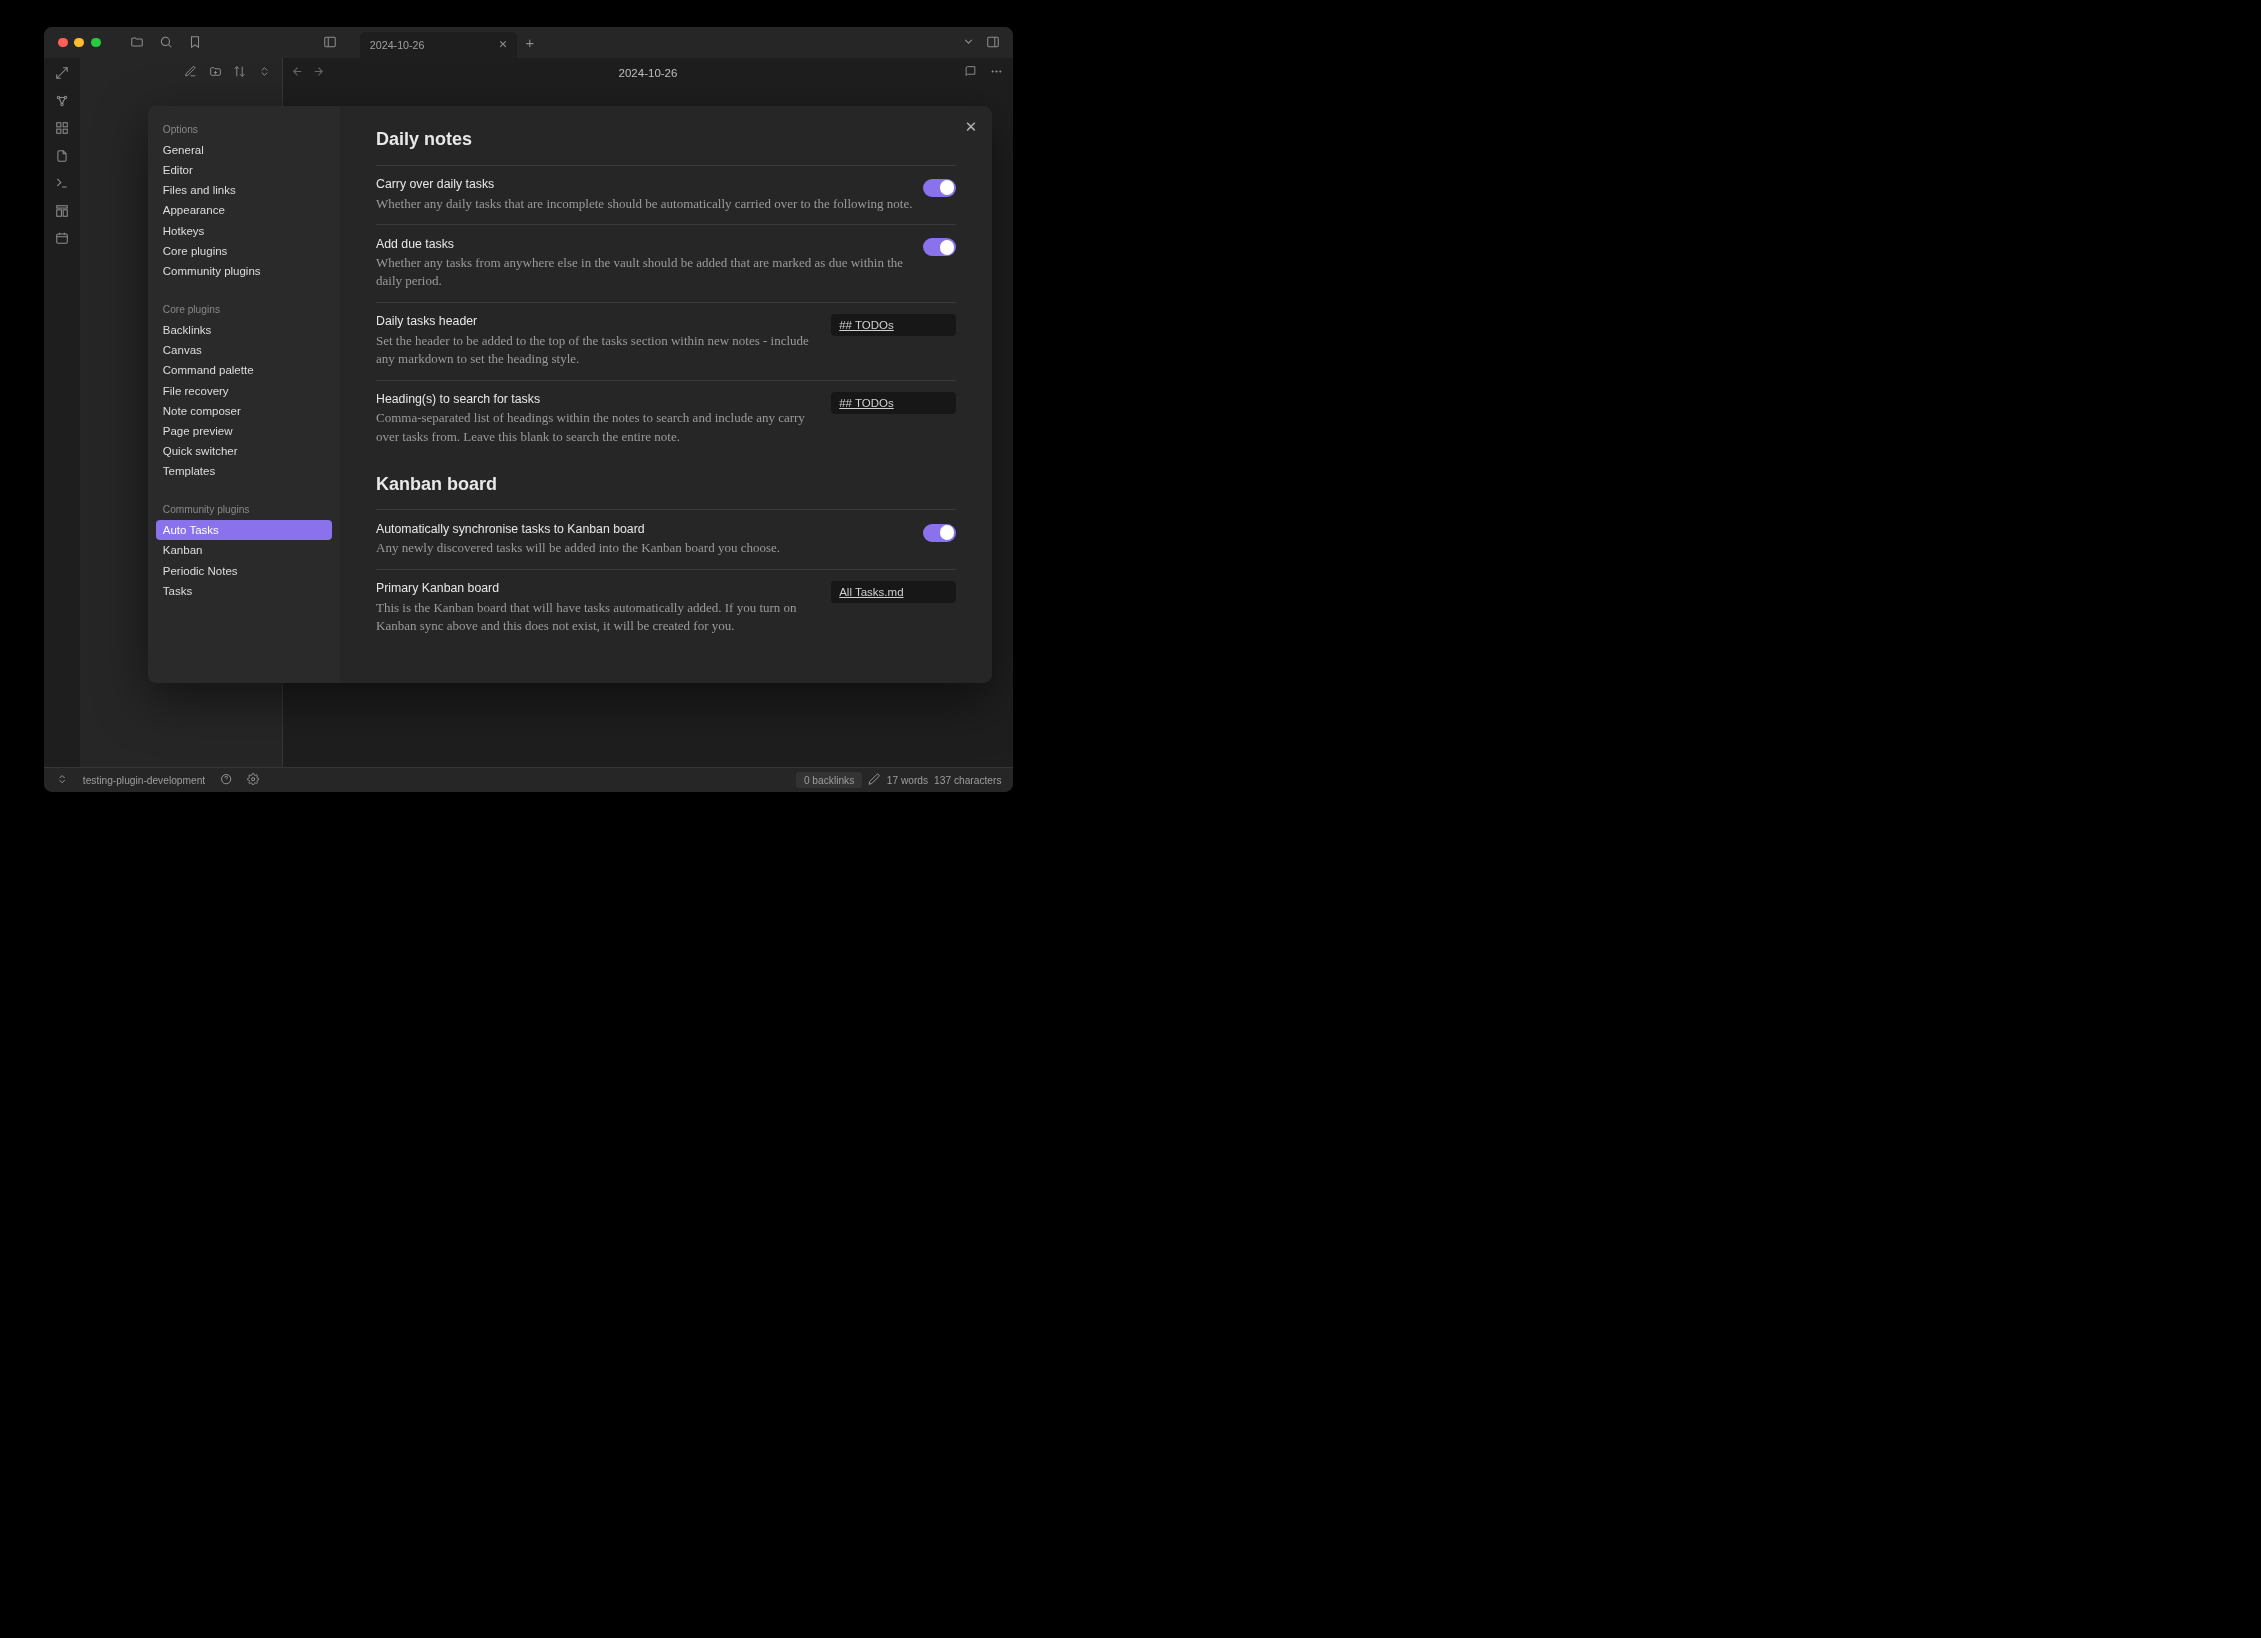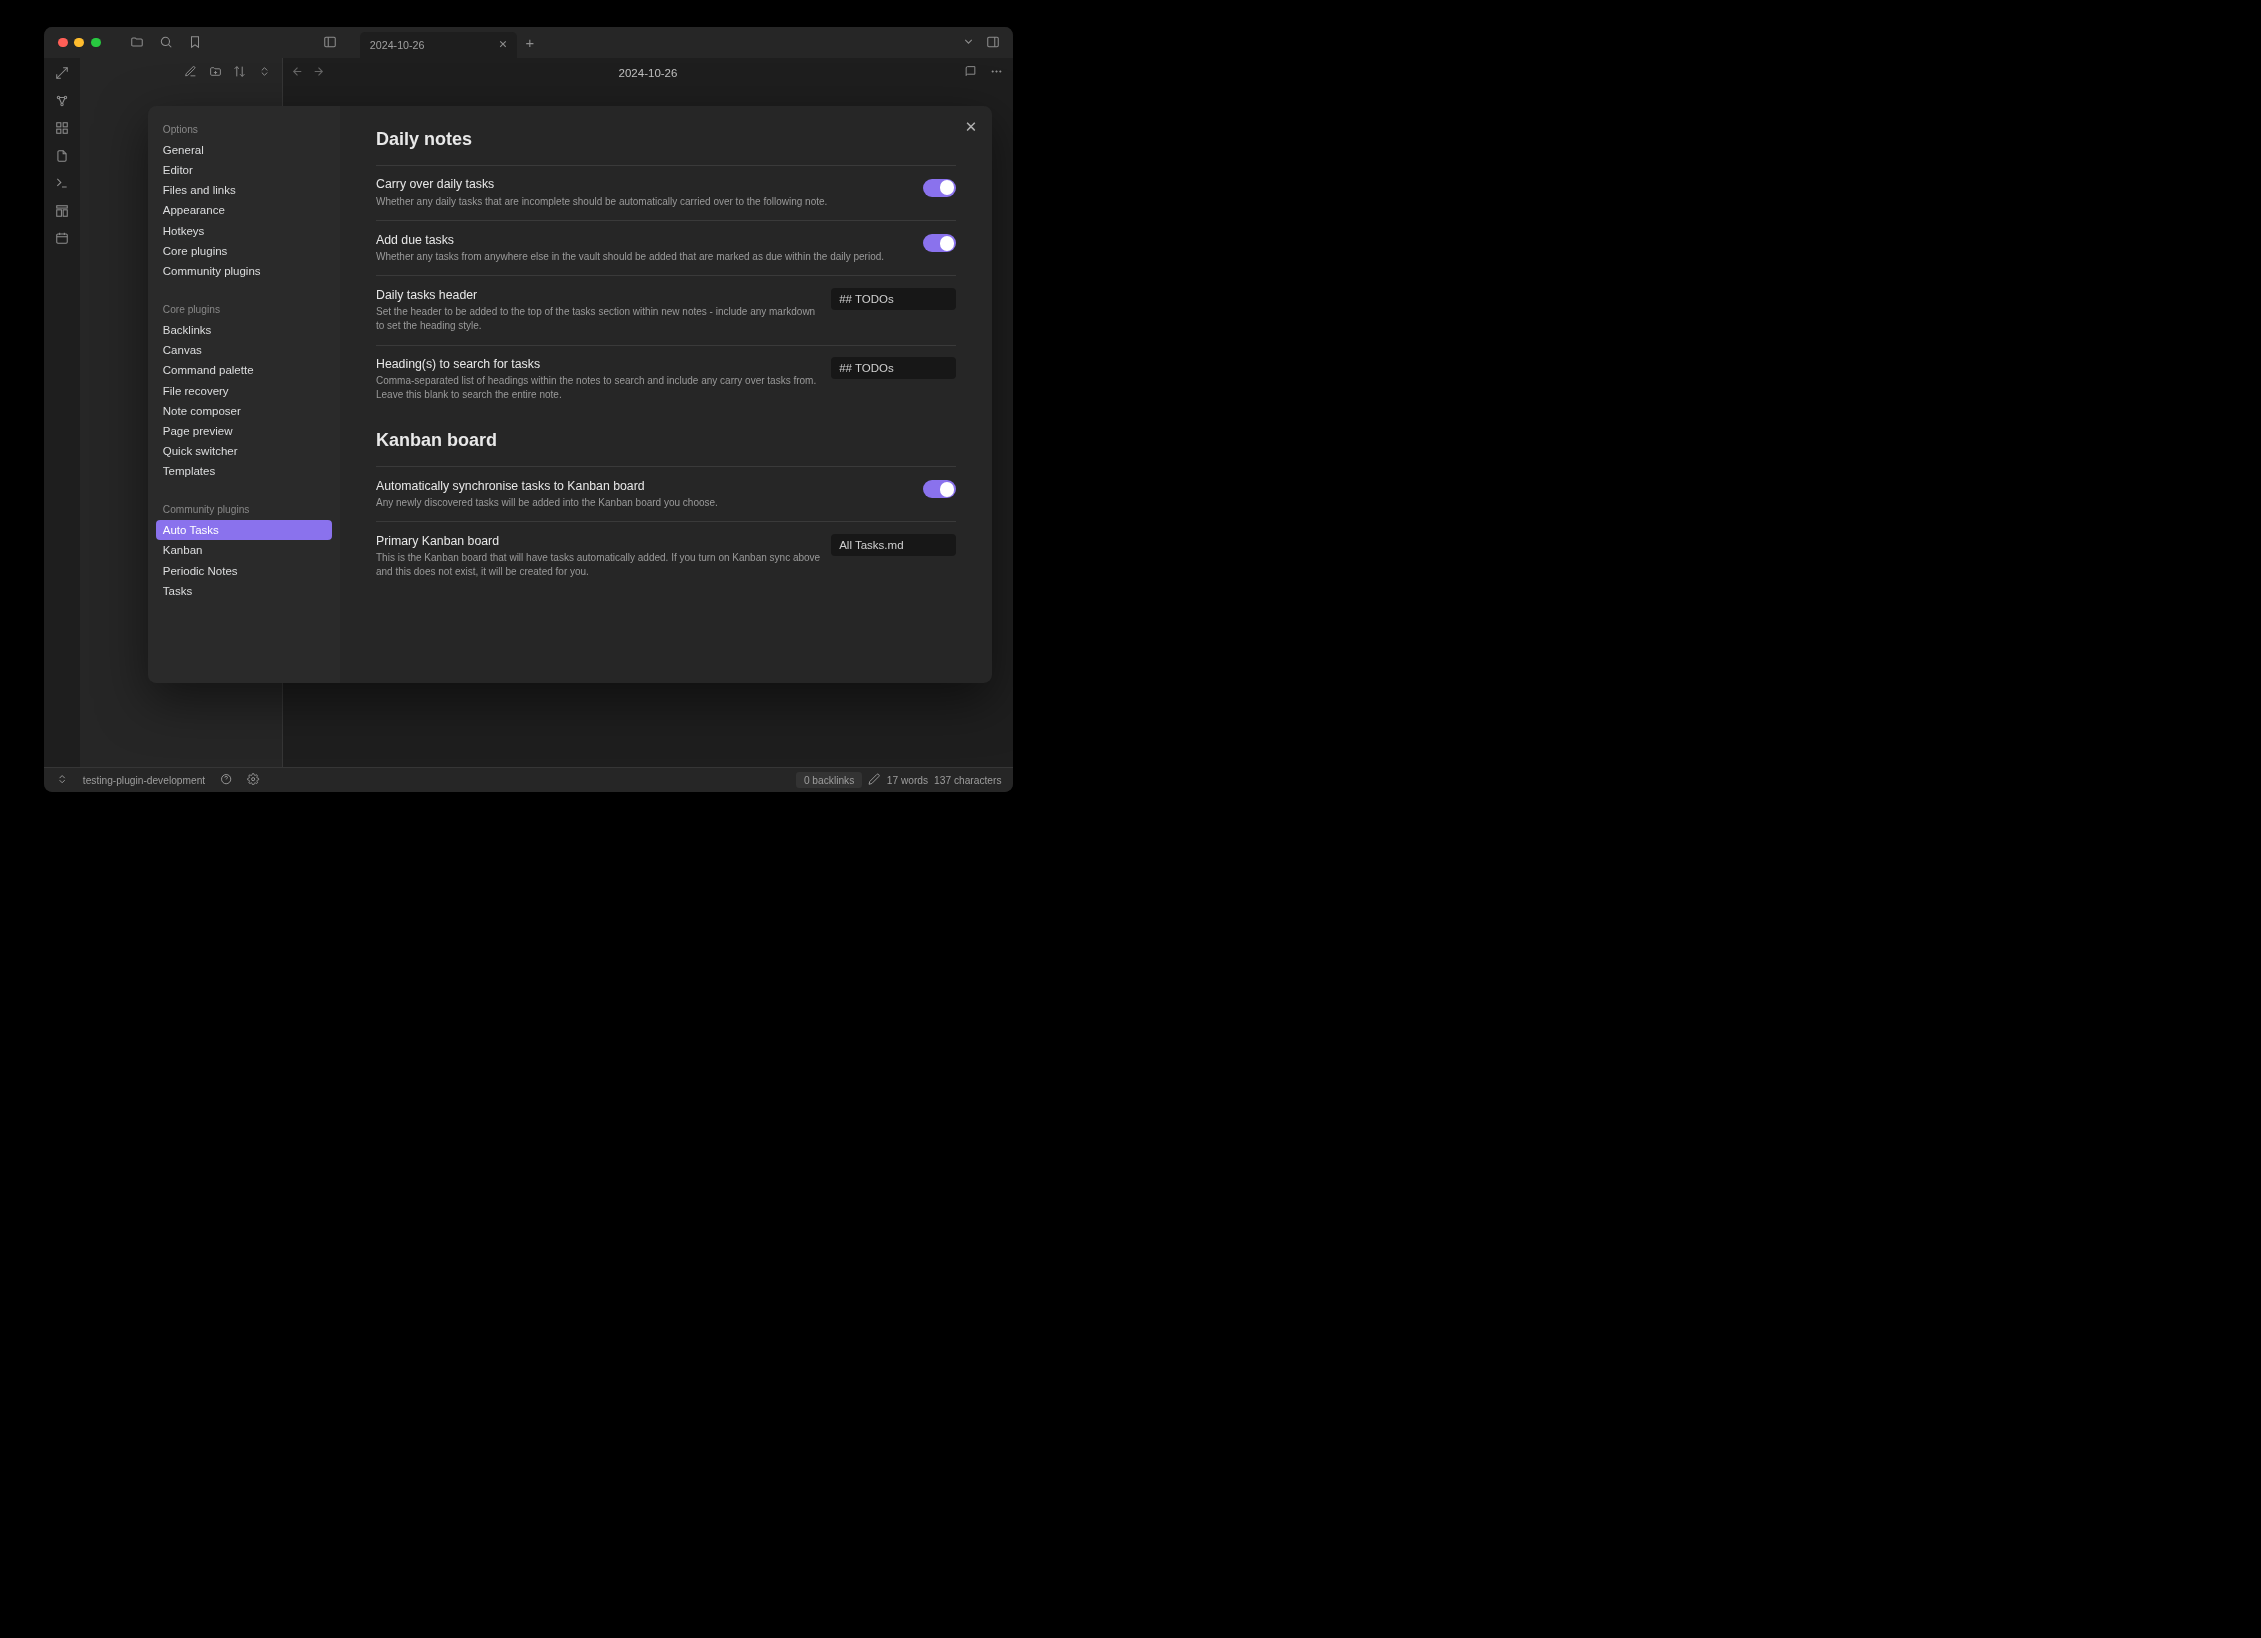--- a/index.html
+++ b/index.html
@@ -236,23 +236,24 @@
       gap: 10px;
     }
     .setting-info { flex: 1; }
     .setting-name {
       font-size: 12.3px;
       color: #e8e8e8;
       font-weight: 500;
       margin-bottom: 3.3px;
     }
     .setting-desc {
-      font-size: 10px;
+      font-size: 13px;
       color: #9a9a9a;
       line-height: 1.4;
+      font-family: Liberation Serif, serif;
     }
     .toggle {
       width: 33px;
       height: 18px;
       background: #8a72ed;
       border-radius: 9px;
       position: relative;
       cursor: pointer;
       flex-shrink: 0;
       margin-top: 1.6px;
@@ -270,20 +271,21 @@
     .text-input {
       background: #171717;
       border: none;
       color: #d0d0d0;
       padding: 4.9px 8.2px;
       border-radius: 4.1px;
       font-size: 11.5px;
       width: 125px;
       flex-shrink: 0;
       font-family: inherit;
+      text-decoration: underline;
     }
   </style>
 </head>
 <body>
 
 <div class="app-window">
 
   <div class="title-bar">
     <div class="traffic-lights">
       <div class="traffic-light tl-red"></div>

